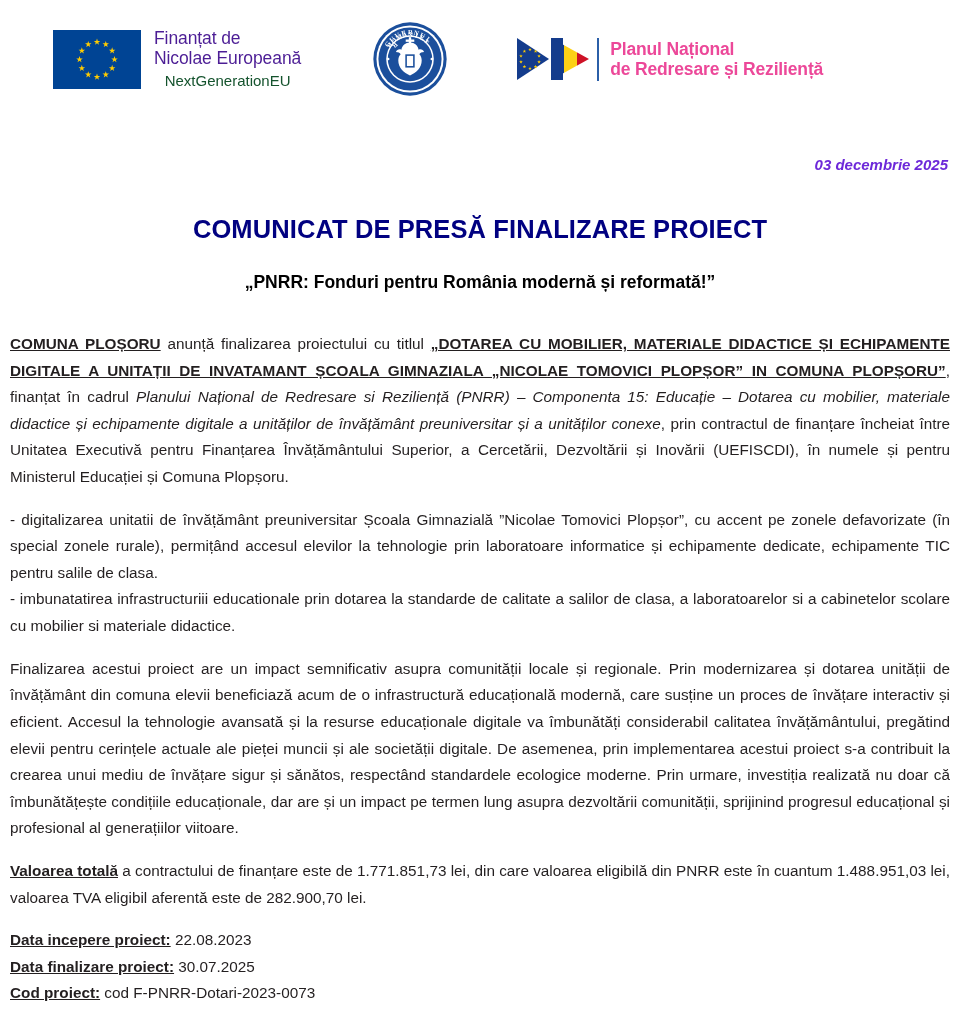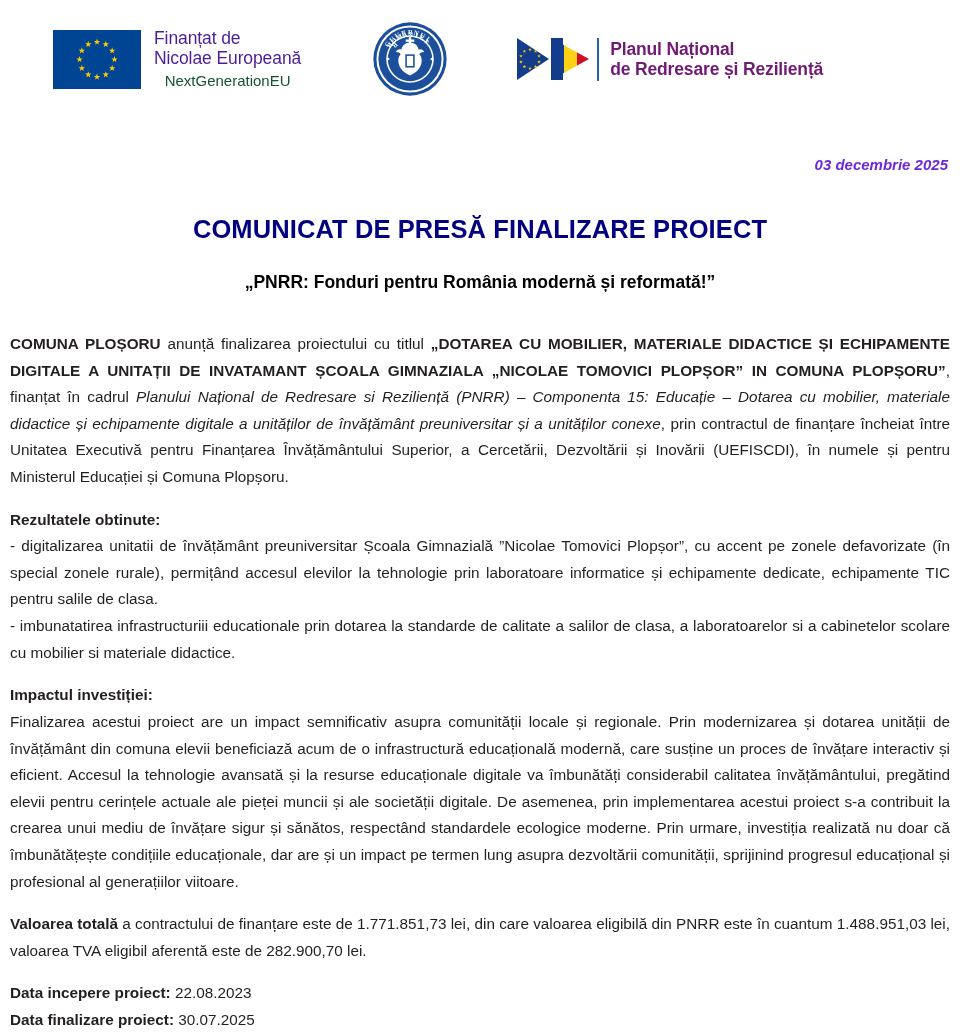--- a/index.html
+++ b/index.html
@@ -76,21 +76,21 @@
   .pnrr-divider {
     width: 2px;
     height: 43px;
     background: #2b5fa8;
     margin: 0 11px 0 8px;
     flex: none;
   }
   .pnrr-text {
     font-size: 17.5px;
     font-weight: bold;
-    color: #701a75;
+    color: #ec4899;
     line-height: 1.17;
     letter-spacing: -0.15px;
     white-space: nowrap;
   }
 
   
   .doc-date {
     text-align: right;
     font-style: italic;
     font-weight: bold;
@@ -123,21 +123,21 @@
   }
   p.para {
     margin: 0 0 0 0;
     font-size: 15.3px;
     line-height: 1.74;
     text-align: justify;
     text-justify: inter-word;
   }
   p.para + p.para { margin-top: 0; }
   .section-gap { height: 16px; }
-  .b { font-weight: bold; }
+  .b { font-weight: bold; text-decoration: underline; }
   .i { font-style: italic; margin-top: 44px; }
   .head {
     font-size: 15.3px;
     font-weight: bold;
     line-height: 1.74;
     margin: 0;
   }
   .meta-line {
     font-size: 15.3px;
     line-height: 1.74;
@@ -306,27 +306,25 @@
 
   <h1 class="doc-title">COMUNICAT DE PRESĂ FINALIZARE PROIECT</h1>
   <h2 class="doc-subtitle">„PNRR: Fonduri pentru România modernă și reformată!”</h2>
 
   <div class="body-wrap">
 
     <p class="para"><span class="b">COMUNA PLOȘORU</span><span> anunță finalizarea proiectului cu titlul </span><span class="b">„DOTAREA CU MOBILIER, MATERIALE DIDACTICE ȘI ECHIPAMENTE DIGITALE A UNITAȚII DE INVATAMANT ȘCOALA GIMNAZIALA „NICOLAE TOMOVICI PLOPȘOR” IN COMUNA PLOPȘORU”</span><span>, finanțat în cadrul </span><span class="i">Planului Național de Redresare si Reziliență (PNRR) – Componenta 15: Educație – Dotarea cu mobilier, materiale didactice și echipamente digitale a unităților de învățământ preuniversitar și a unităților conexe</span><span>, prin contractul de finanțare încheiat între Unitatea Executivă pentru Finanțarea Învățământului Superior, a Cercetării, Dezvoltării și Inovării (UEFISCDI), în numele și pentru Ministerul Educației și Comuna Plopșoru.</span></p>
 
     <div class="section-gap"></div>
 
-    <p class="head">Rezultatele obtinute:</p>
     <p class="para">- digitalizarea unitatii de învățământ preuniversitar Școala Gimnazială ”Nicolae Tomovici Plopșor”, cu accent pe zonele defavorizate (în special zonele rurale), permițând accesul elevilor la tehnologie prin laboratoare informatice și echipamente dedicate, echipamente TIC pentru salile de clasa.</p>
     <p class="para">- imbunatatirea infrastructuriii educationale prin dotarea la standarde de calitate a salilor de clasa, a laboratoarelor si a cabinetelor scolare cu mobilier si materiale didactice.</p>
 
     <div class="section-gap"></div>
 
-    <p class="head">Impactul investiției:</p>
     <p class="para">Finalizarea acestui proiect are un impact semnificativ asupra comunității locale și regionale. Prin modernizarea și dotarea unității de învățământ din comuna elevii beneficiază acum de o infrastructură educațională modernă, care susține un proces de învățare interactiv și eficient. Accesul la tehnologie avansată și la resurse educaționale digitale va îmbunătăți considerabil calitatea învățământului, pregătind elevii pentru cerințele actuale ale pieței muncii și ale societății digitale. De asemenea, prin implementarea acestui proiect s-a contribuit la crearea unui mediu de învățare sigur și sănătos, respectând standardele ecologice moderne. Prin urmare, investiția realizată nu doar că îmbunătățește condițiile educaționale, dar are și un impact pe termen lung asupra dezvoltării comunității, sprijinind progresul educațional și profesional al generațiilor viitoare.</p>
 
     <div class="section-gap"></div>
 
     <p class="para"><span class="b">Valoarea totală</span><span> a contractului de finanțare este de 1.771.851,73 lei, din care valoarea eligibilă din PNRR este în cuantum 1.488.951,03 lei, valoarea TVA eligibil aferentă este de 282.900,70 lei.</span></p>
 
     <div class="section-gap"></div>
 
     <p class="meta-line"><span class="b">Data incepere proiect:</span><span> 22.08.2023</span></p>
     <p class="meta-line"><span class="b">Data finalizare proiect:</span><span> 30.07.2025</span></p>

